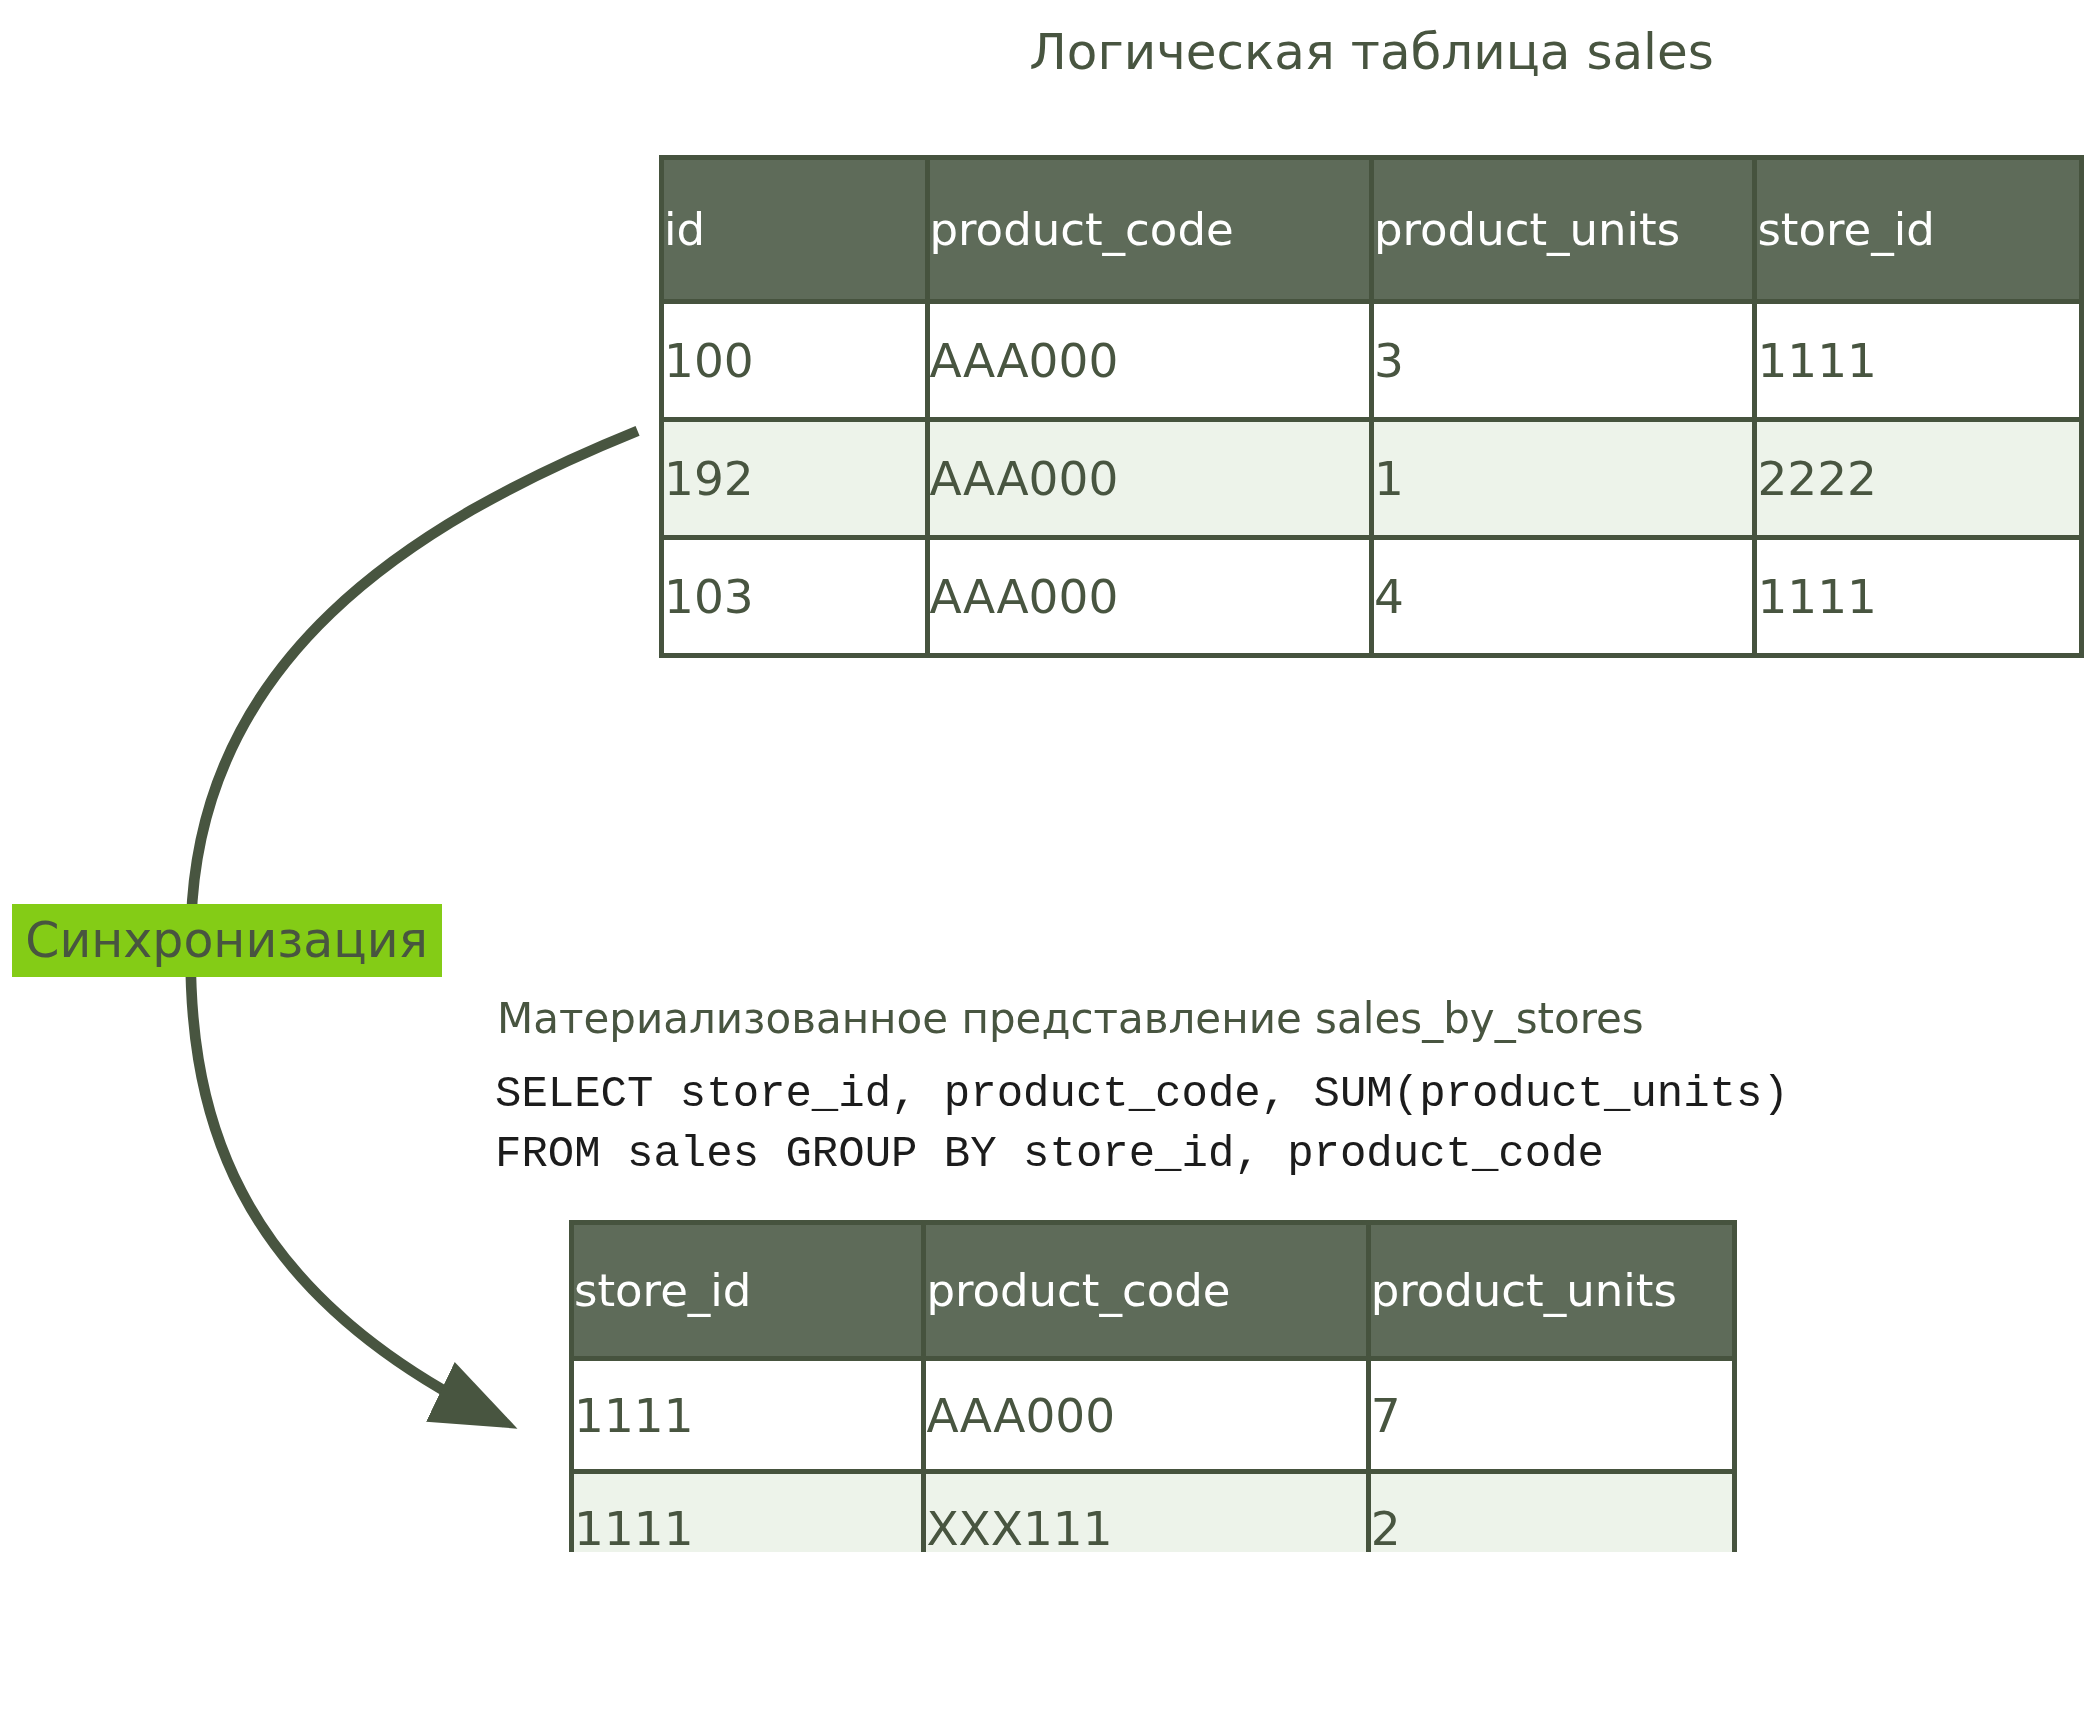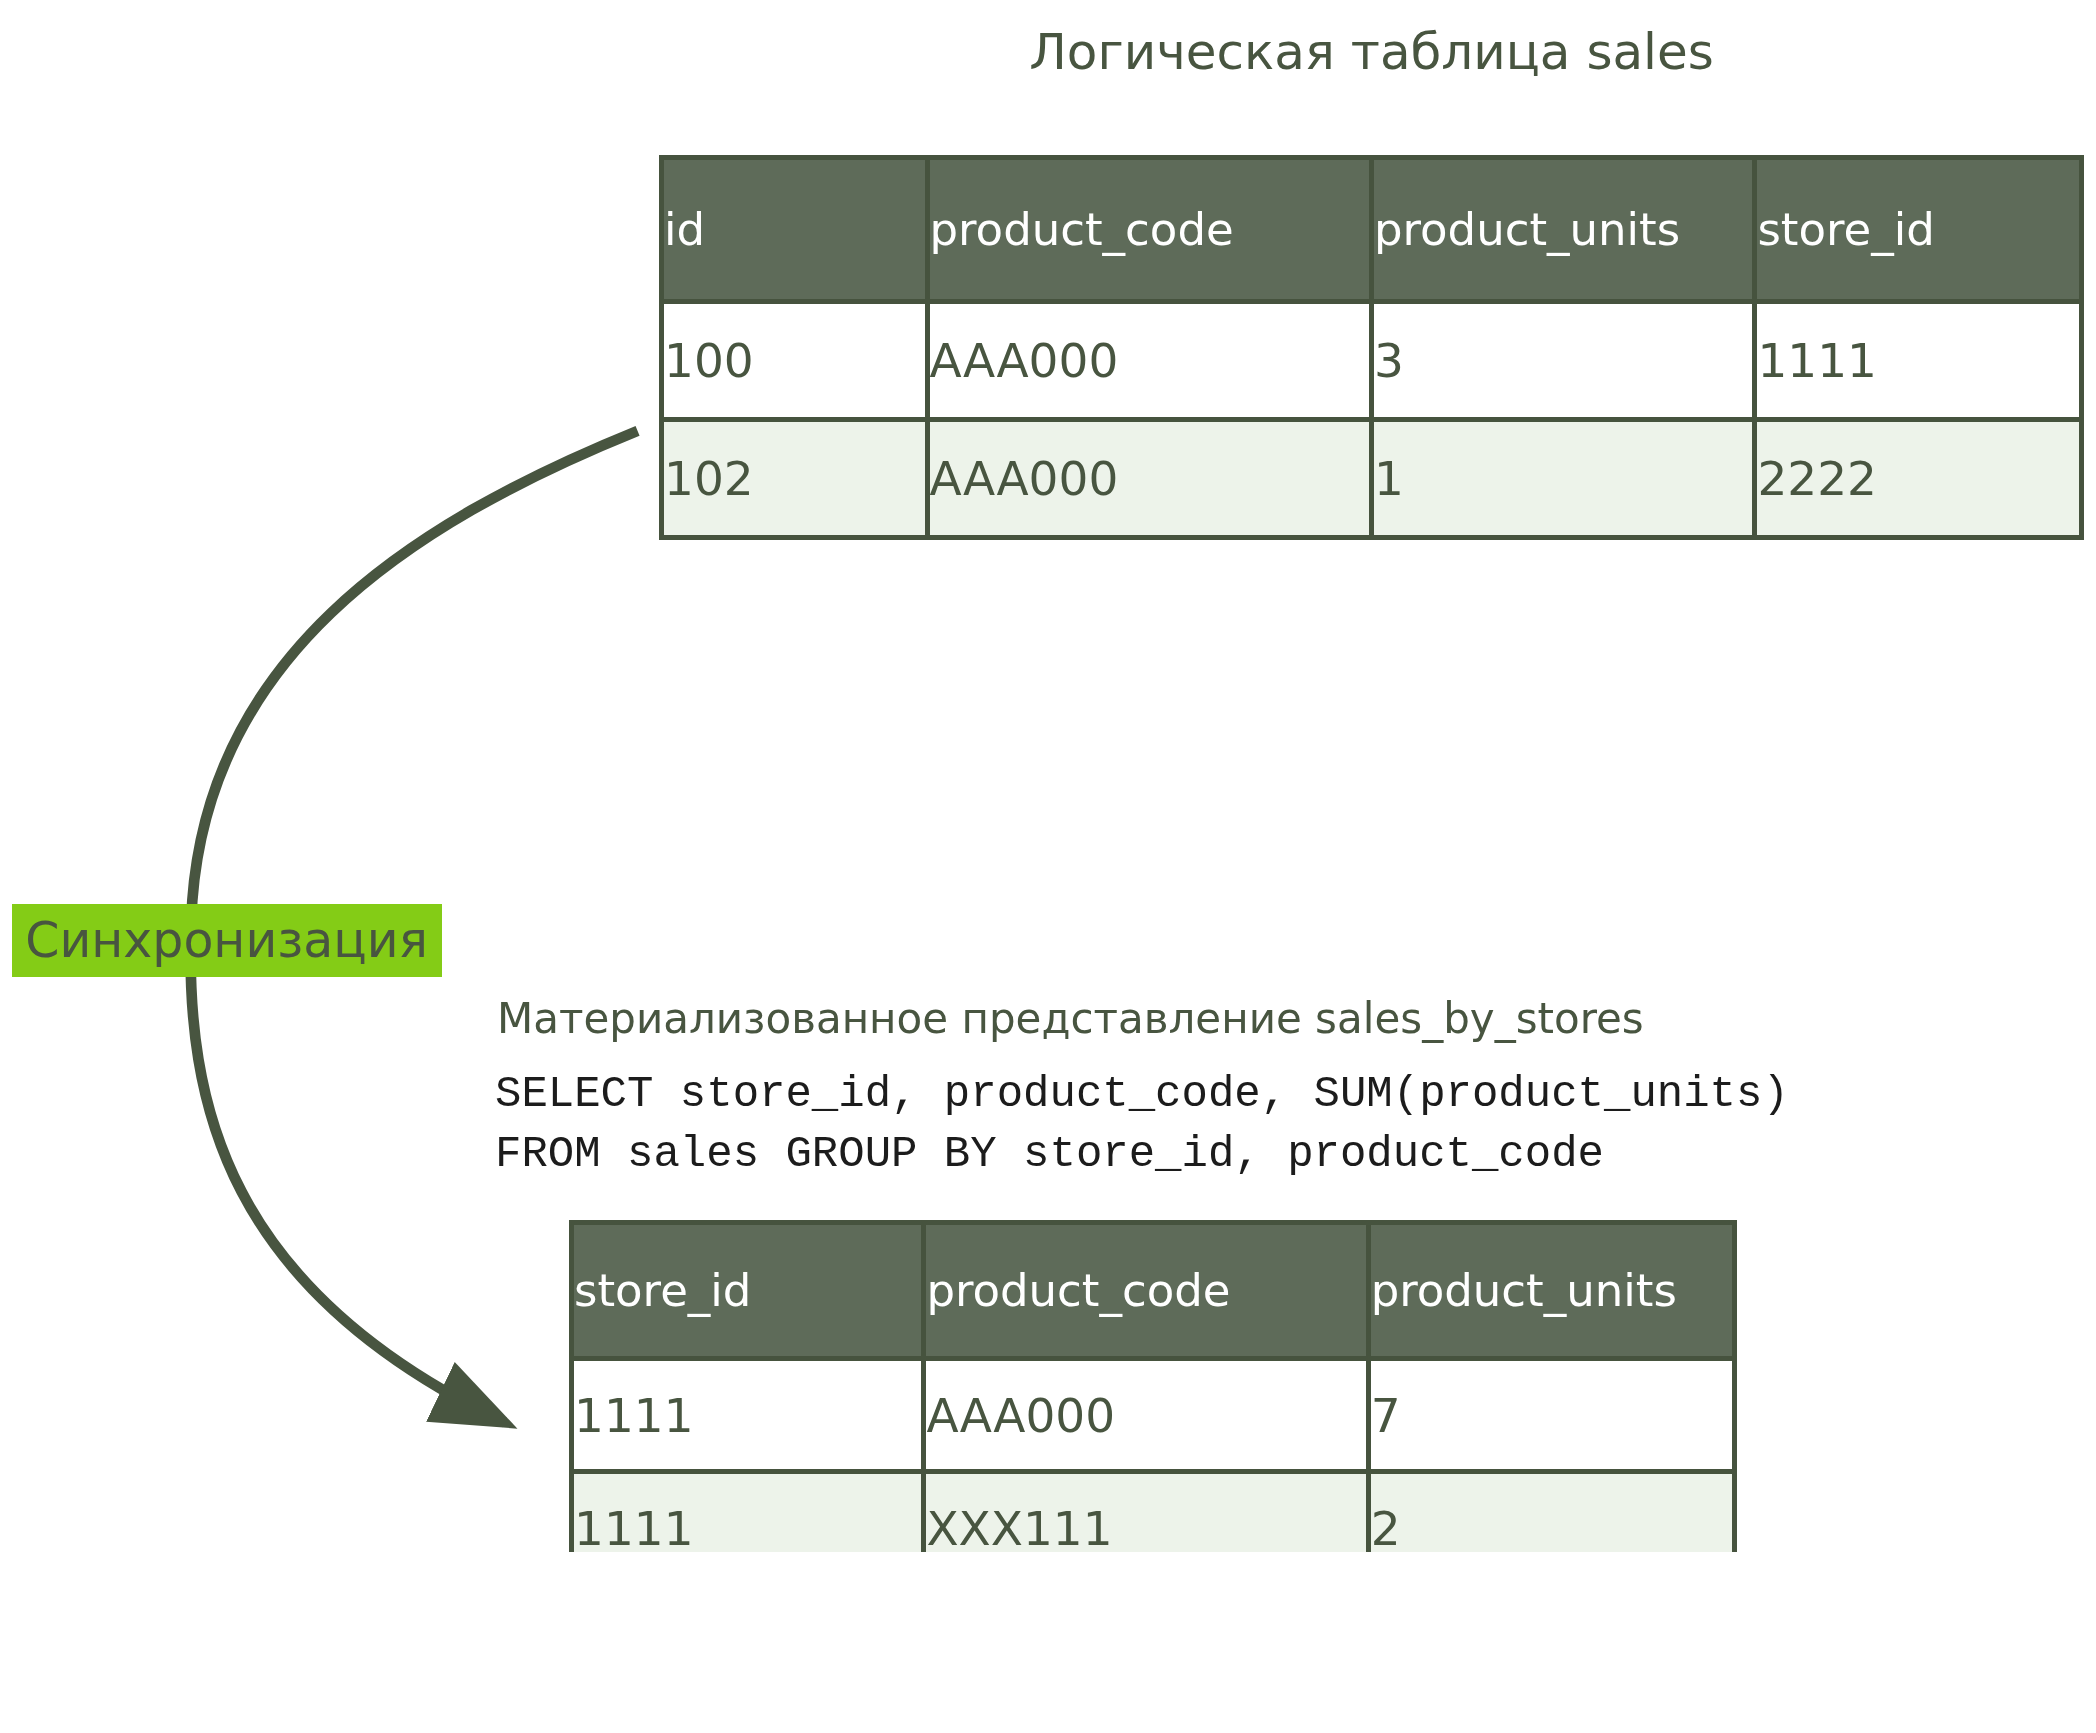--- a/index.html
+++ b/index.html
@@ -89,24 +89,30 @@
         </tr>
       </thead>
       <tbody>
         <tr>
           <td>100</td>
           <td>AAA000</td>
           <td>3</td>
           <td>1111</td>
         </tr>
         <tr>
-          <td>102</td>
+          <td>192</td>
           <td>AAA000</td>
           <td>1</td>
           <td>2222</td>
+        </tr>
+        <tr>
+          <td>103</td>
+          <td>AAA000</td>
+          <td>4</td>
+          <td>1111</td>
         </tr>
       </tbody>
     </table>
 
   <div class="sync-label">Синхронизация</div>
 
   <div class="title bottom-title">Материализованное представление sales_by_stores</div>
 
   <div class="sql"><span>SELECT store_id, product_code, SUM(product_units)</span>
 <span>FROM sales GROUP BY store_id, product_code</span></div>

